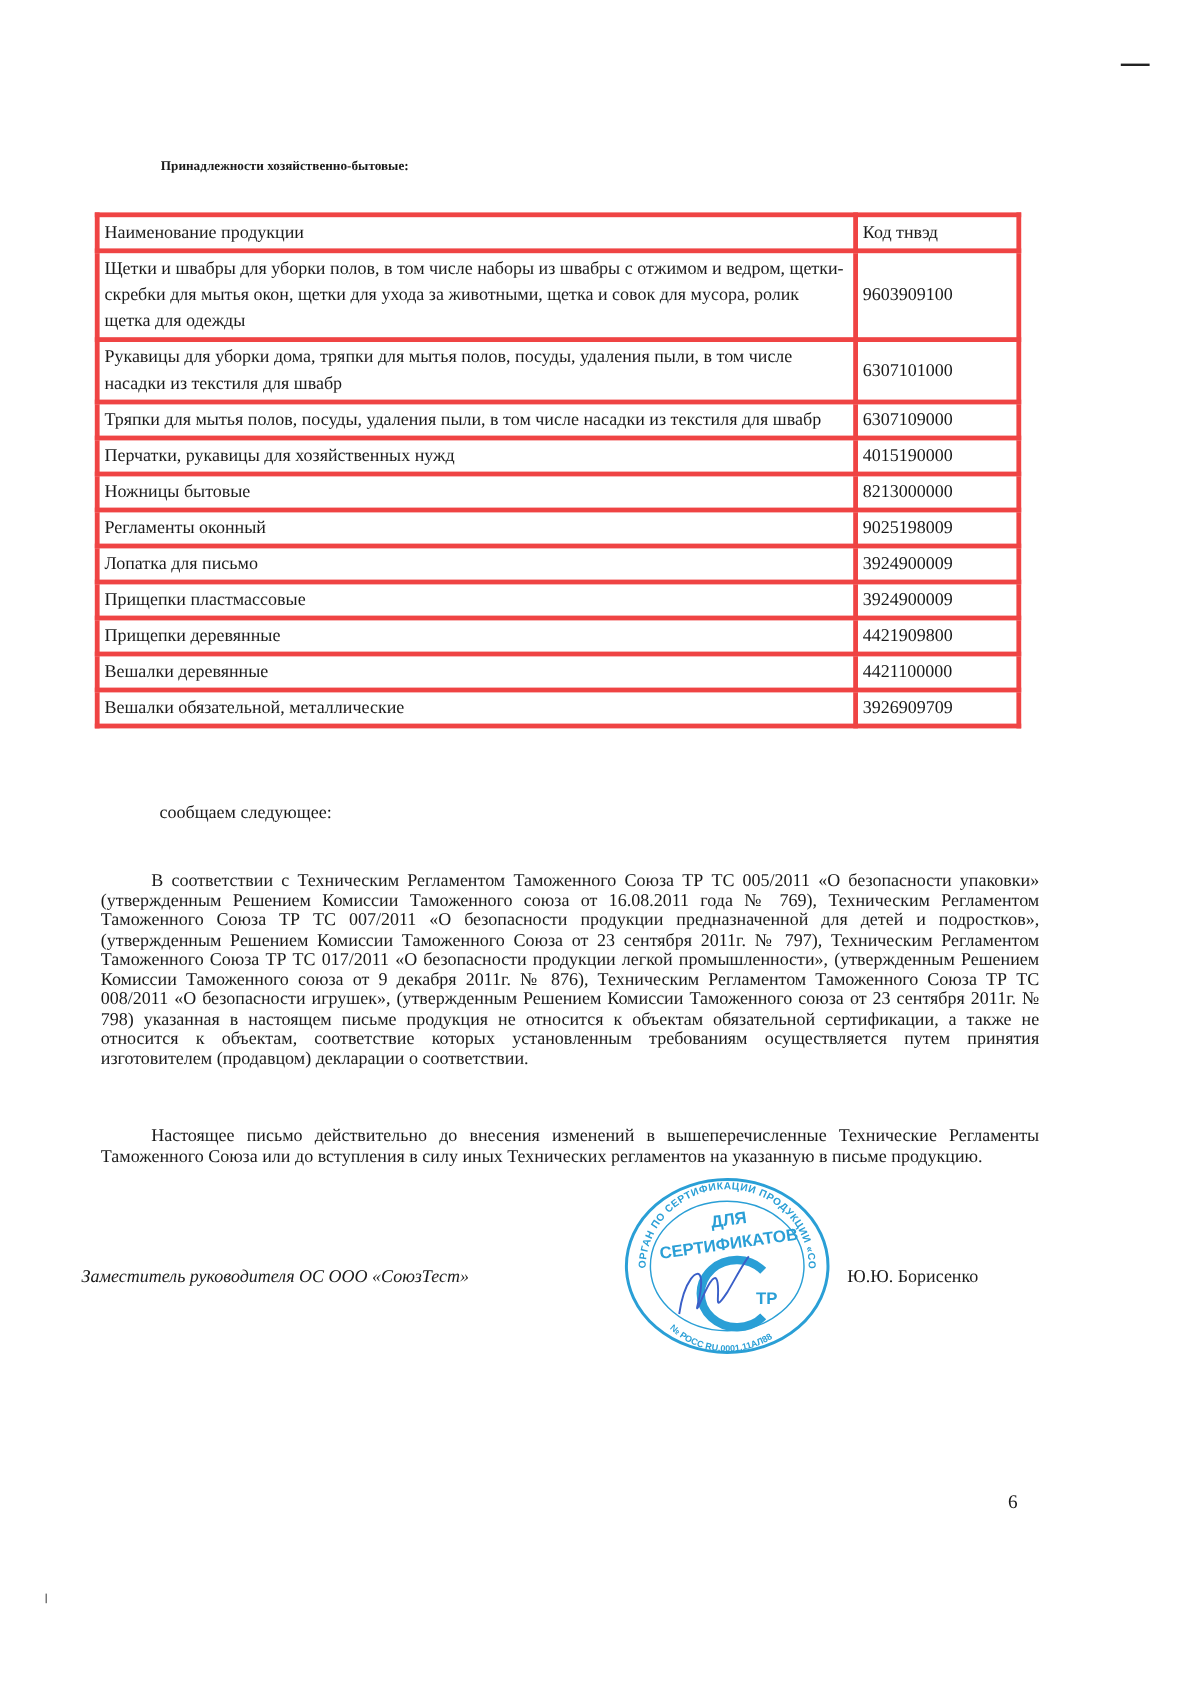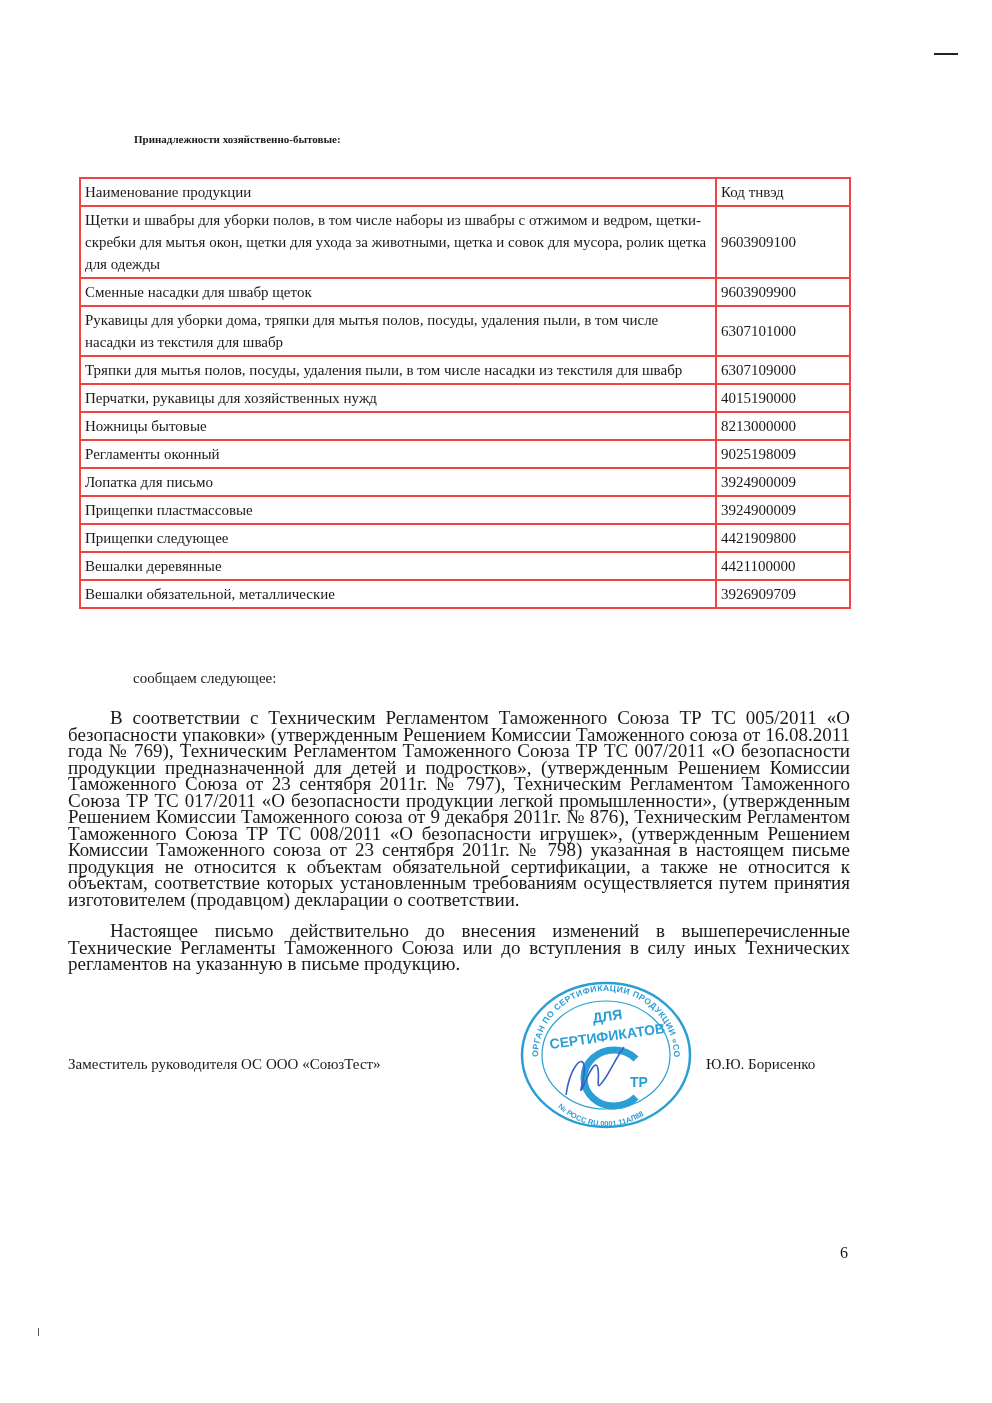--- a/index.html
+++ b/index.html
@@ -7,31 +7,31 @@
     width: 992px; height: 1403px; position: relative; overflow: hidden;
     font-family: "Liberation Serif", serif; color: #1a1a1a;
   }
   .corner-mark { position: absolute; left: 934px; top: 53px; width: 24px; height: 2px; background: #222; }
   .section-title { position: absolute; left: 134px; top: 133px; font-weight: bold; font-size: 11px; }
   table.products {
     position: absolute; left: 79px; top: 177px; width: 772px;
     border-collapse: collapse; font-size: 15px; line-height: 22px;
   }
   table.products td {
-    border: 2px solid #ef4444; padding: 2px 4px; vertical-align: middle; margin-left: 44px;
+    border: 4px solid #ef4444; padding: 2px 4px; vertical-align: middle; margin-left: 44px;
   }
   table.products td.code { width: 124px; }
   .intro { position: absolute; left: 133px; top: 670px; font-size: 15px; }
   .body-text {
-    position: absolute; left: 68px; width: 782px; font-size: 19px; line-height: 16.5px;
-    text-align: justify; text-indent: 42px; margin: 0;
+    position: absolute; left: 68px; width: 782px; font-size: 15px; line-height: 16.5px;
+    text-align: justify; text-indent: 42px; margin: 16px;
   }
   .p1 { top: 710px; }
   .p2 { top: 923px; }
-  .signer { position: absolute; left: 68px; top: 1056px; font-size: 15px; }
+  .signer { position: absolute; left: 68px; top: 1056px; font-size: 15px; font-style: italic; }
   .signer-name { position: absolute; left: 706px; top: 1056px; font-size: 15px; }
   .stamp { position: absolute; left: 508px; top: 977px; width: 196px; height: 154px; }
   .page-number { position: absolute; left: 840px; top: 1244px; font-size: 16px; }
   .edge-mark { position: absolute; left: 38px; top: 1328px; width: 1px; height: 8px; background: #555; }
 </style>
 </head>
 <body>
 
 <div class="corner-mark"></div>
 
@@ -39,24 +39,20 @@
 
 <table class="products">
   <tbody>
       <tr>
     <td>Наименование продукции</td>
     <td class="code">Код тнвэд</td>
   </tr>
   <tr>
         <td>Щетки и швабры для уборки полов, в том числе наборы из швабры с отжимом и ведром, щетки-скребки для мытья окон, щетки для ухода за животными, щетка и совок для мусора, ролик щетка для одежды</td>
         <td class="code">9603909100</td>
-      </tr>
-  <tr>
-        <td>Сменные насадки для швабр щеток</td>
-        <td class="code">9603909900</td>
       </tr>
   <tr>
         <td>Рукавицы для уборки дома, тряпки для мытья полов, посуды, удаления пыли, в том числе насадки из текстиля для швабр</td>
         <td class="code">6307101000</td>
       </tr>
   <tr>
         <td>Тряпки для мытья полов, посуды, удаления пыли, в том числе насадки из текстиля для швабр</td>
         <td class="code">6307109000</td>
       </tr>
   <tr>
@@ -73,21 +69,21 @@
       </tr>
   <tr>
         <td>Лопатка для письмо</td>
         <td class="code">3924900009</td>
       </tr>
   <tr>
         <td>Прищепки пластмассовые</td>
         <td class="code">3924900009</td>
       </tr>
   <tr>
-        <td>Прищепки следующее</td>
+        <td>Прищепки деревянные</td>
         <td class="code">4421909800</td>
       </tr>
   <tr>
         <td>Вешалки деревянные</td>
         <td class="code">4421100000</td>
       </tr>
   <tr>
         <td>Вешалки обязательной, металлические</td>
         <td class="code">3926909709</td>
       </tr>

